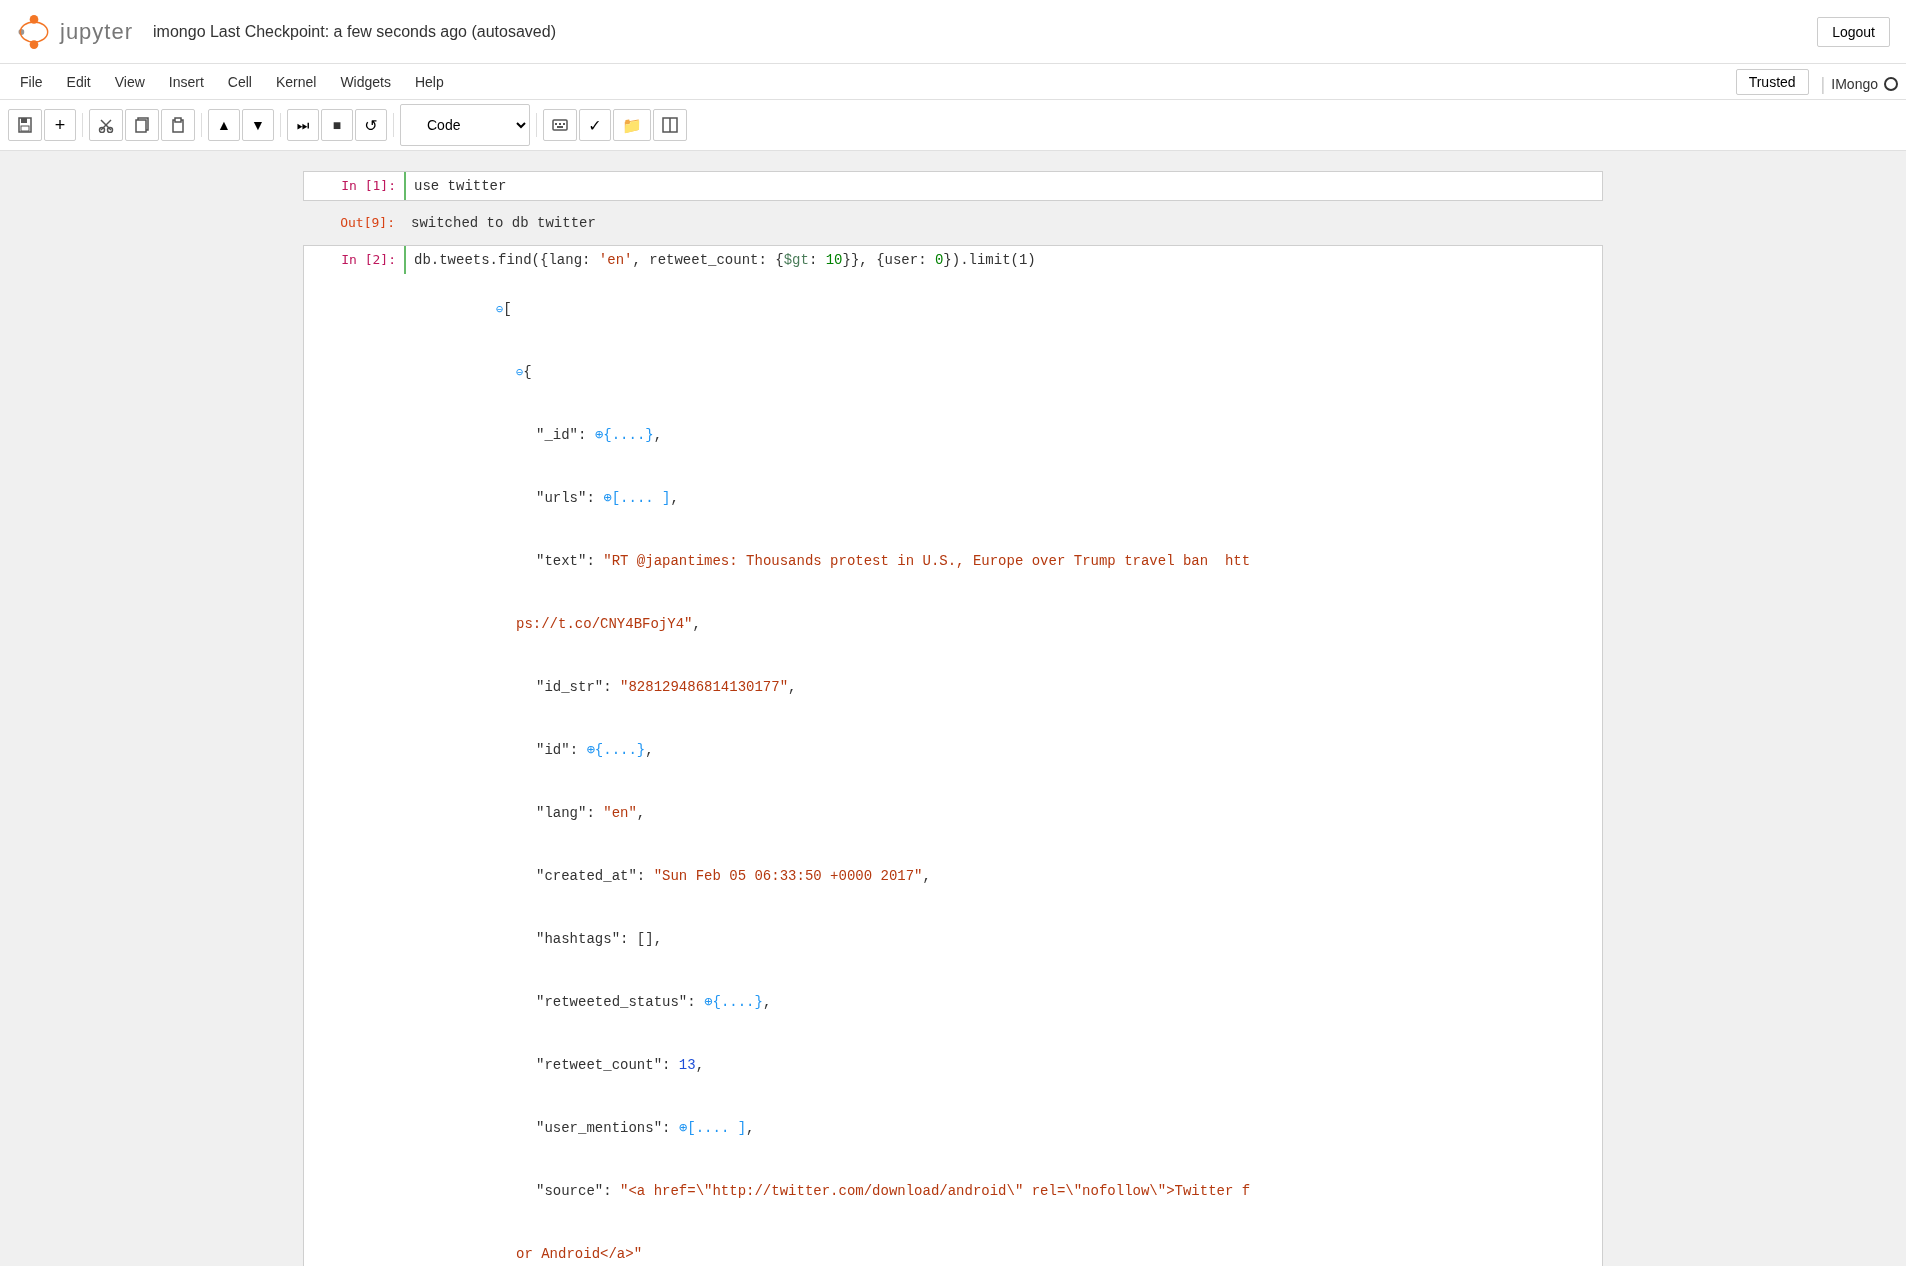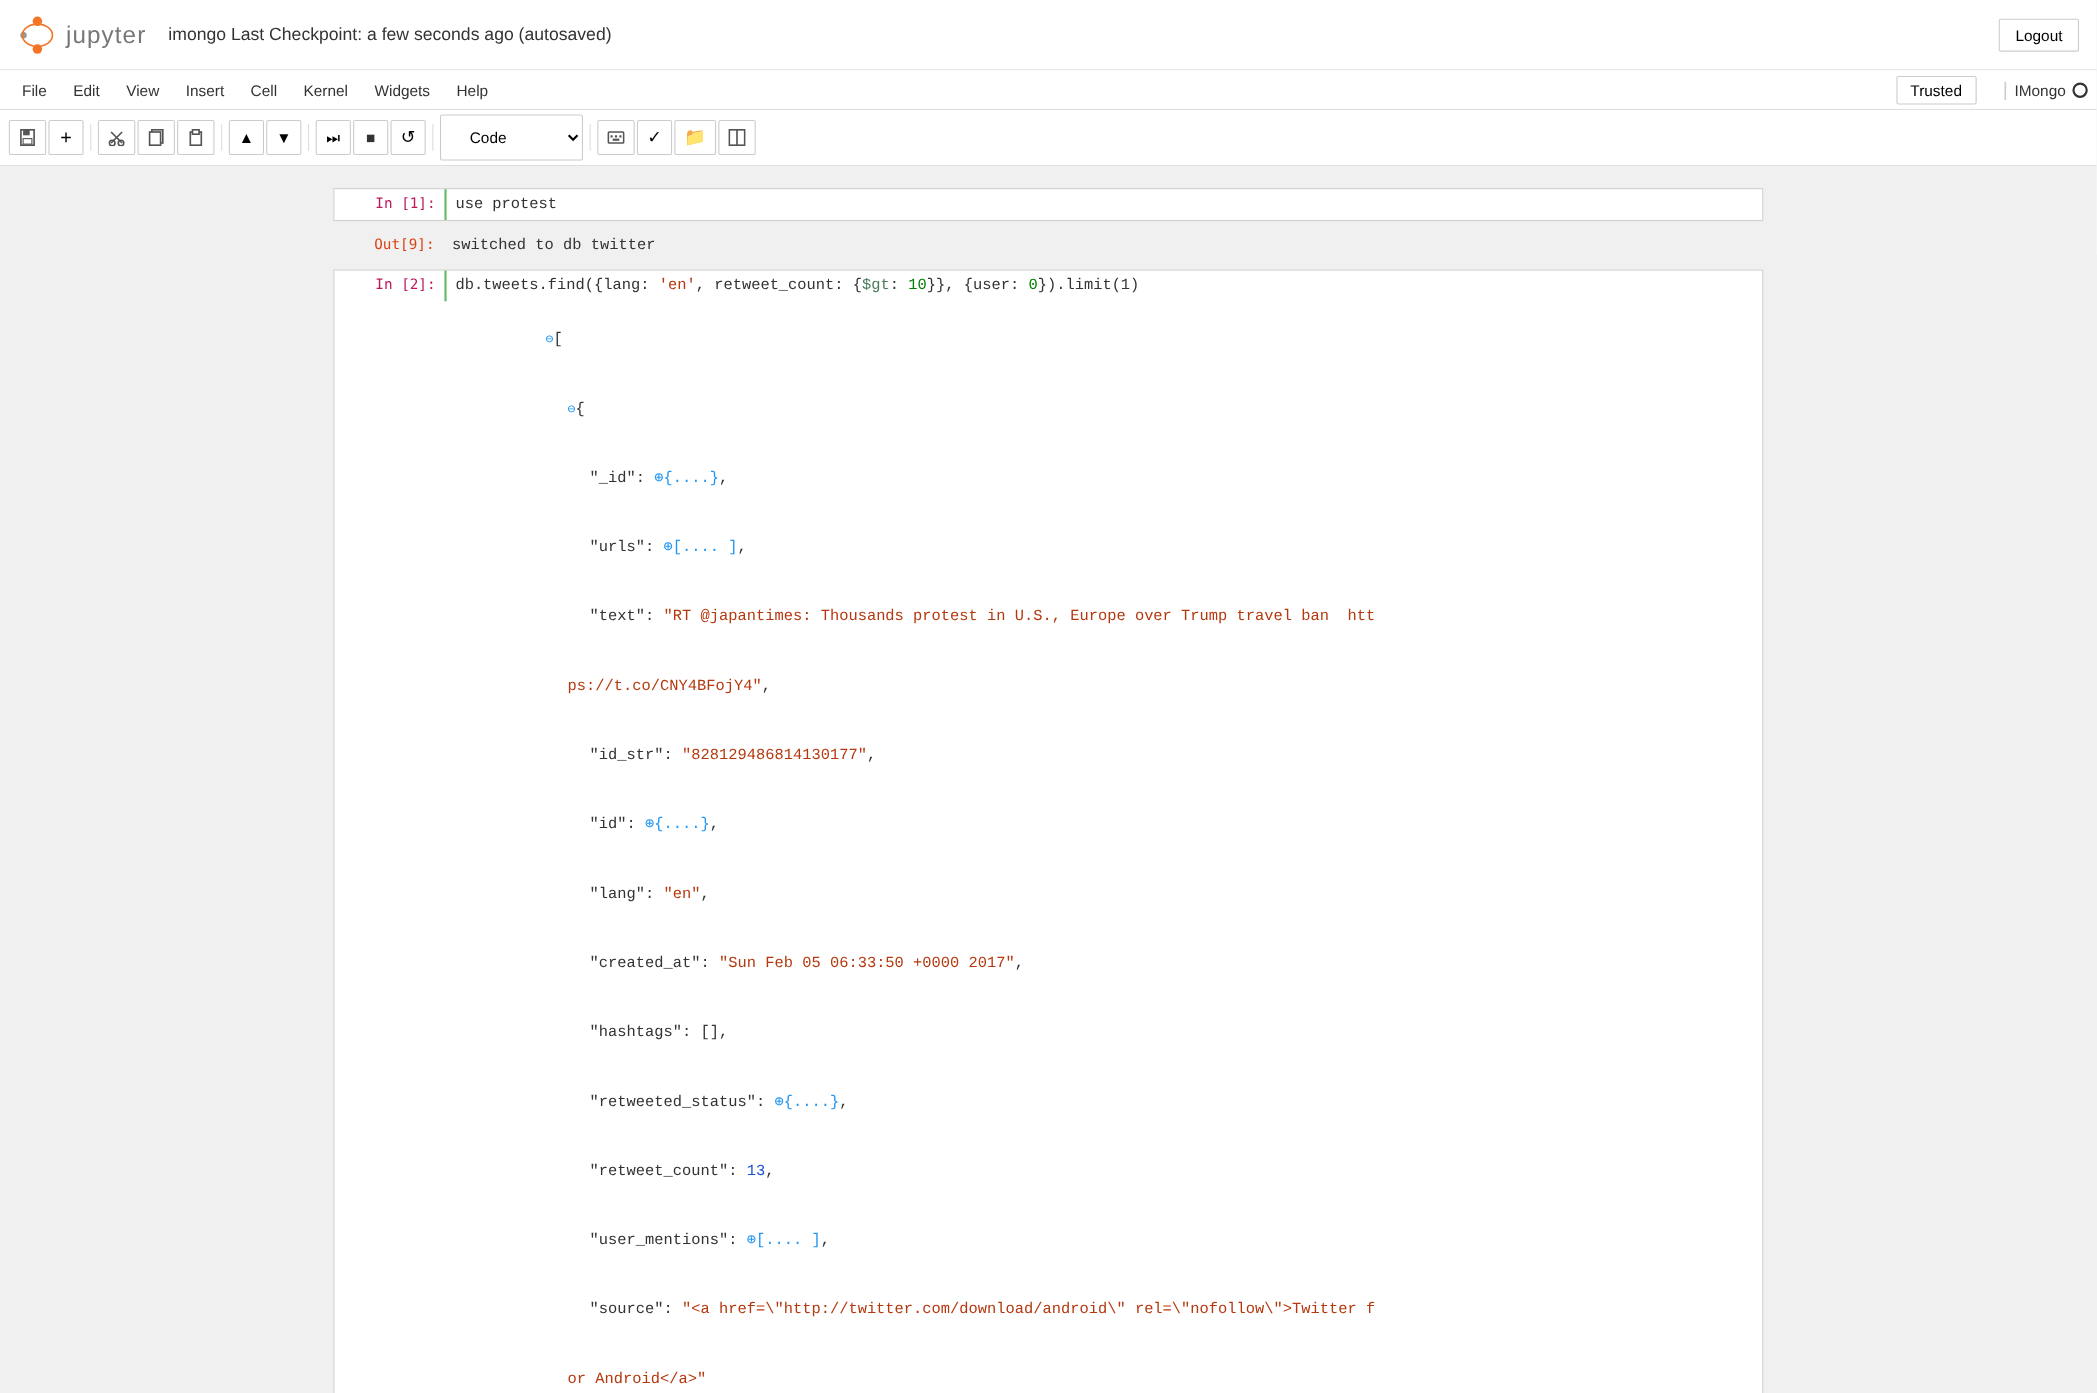--- a/index.html
+++ b/index.html
@@ -55,22 +55,22 @@
     }
     .menu-item {
       padding: 6px 12px;
       cursor: pointer;
       font-size: 14px;
       color: #333;
     }
     #menubar-right {
       margin-left: auto;
       display: flex;
-      align-items: center;
-      gap: 24px;
+      align-items: flex-end;
+      gap: 12px;
     }
     #trusted-btn {
       border: 1px solid #ccc;
       background: #fff;
       padding: 4px 12px;
       font-size: 14px;
       cursor: pointer;
       border-radius: 2px;
     }
     #kernel-info {
@@ -322,21 +322,21 @@
       </svg>
   </button>
 </div>
 
 <div id="notebook">
   <div class="notebook-container">
 
     <div class="cell">
       <div class="cell-input-area">
         <div class="cell-prompt">In [1]:</div>
-        <div class="cell-content cell-input-border" style="color:#333;">use protest</div>
+        <div class="cell-content cell-input-border" style="color:#333;">use twitter</div>
       </div>
     </div>
 
     <div class="cell" style="border:none; background:transparent;">
       <div class="cell-input-area">
         <div class="cell-prompt output">Out[9]:</div>
         <div class="cell-content cell-output-text" style="border:none;">switched to db twitter</div>
       </div>
     </div>
 

